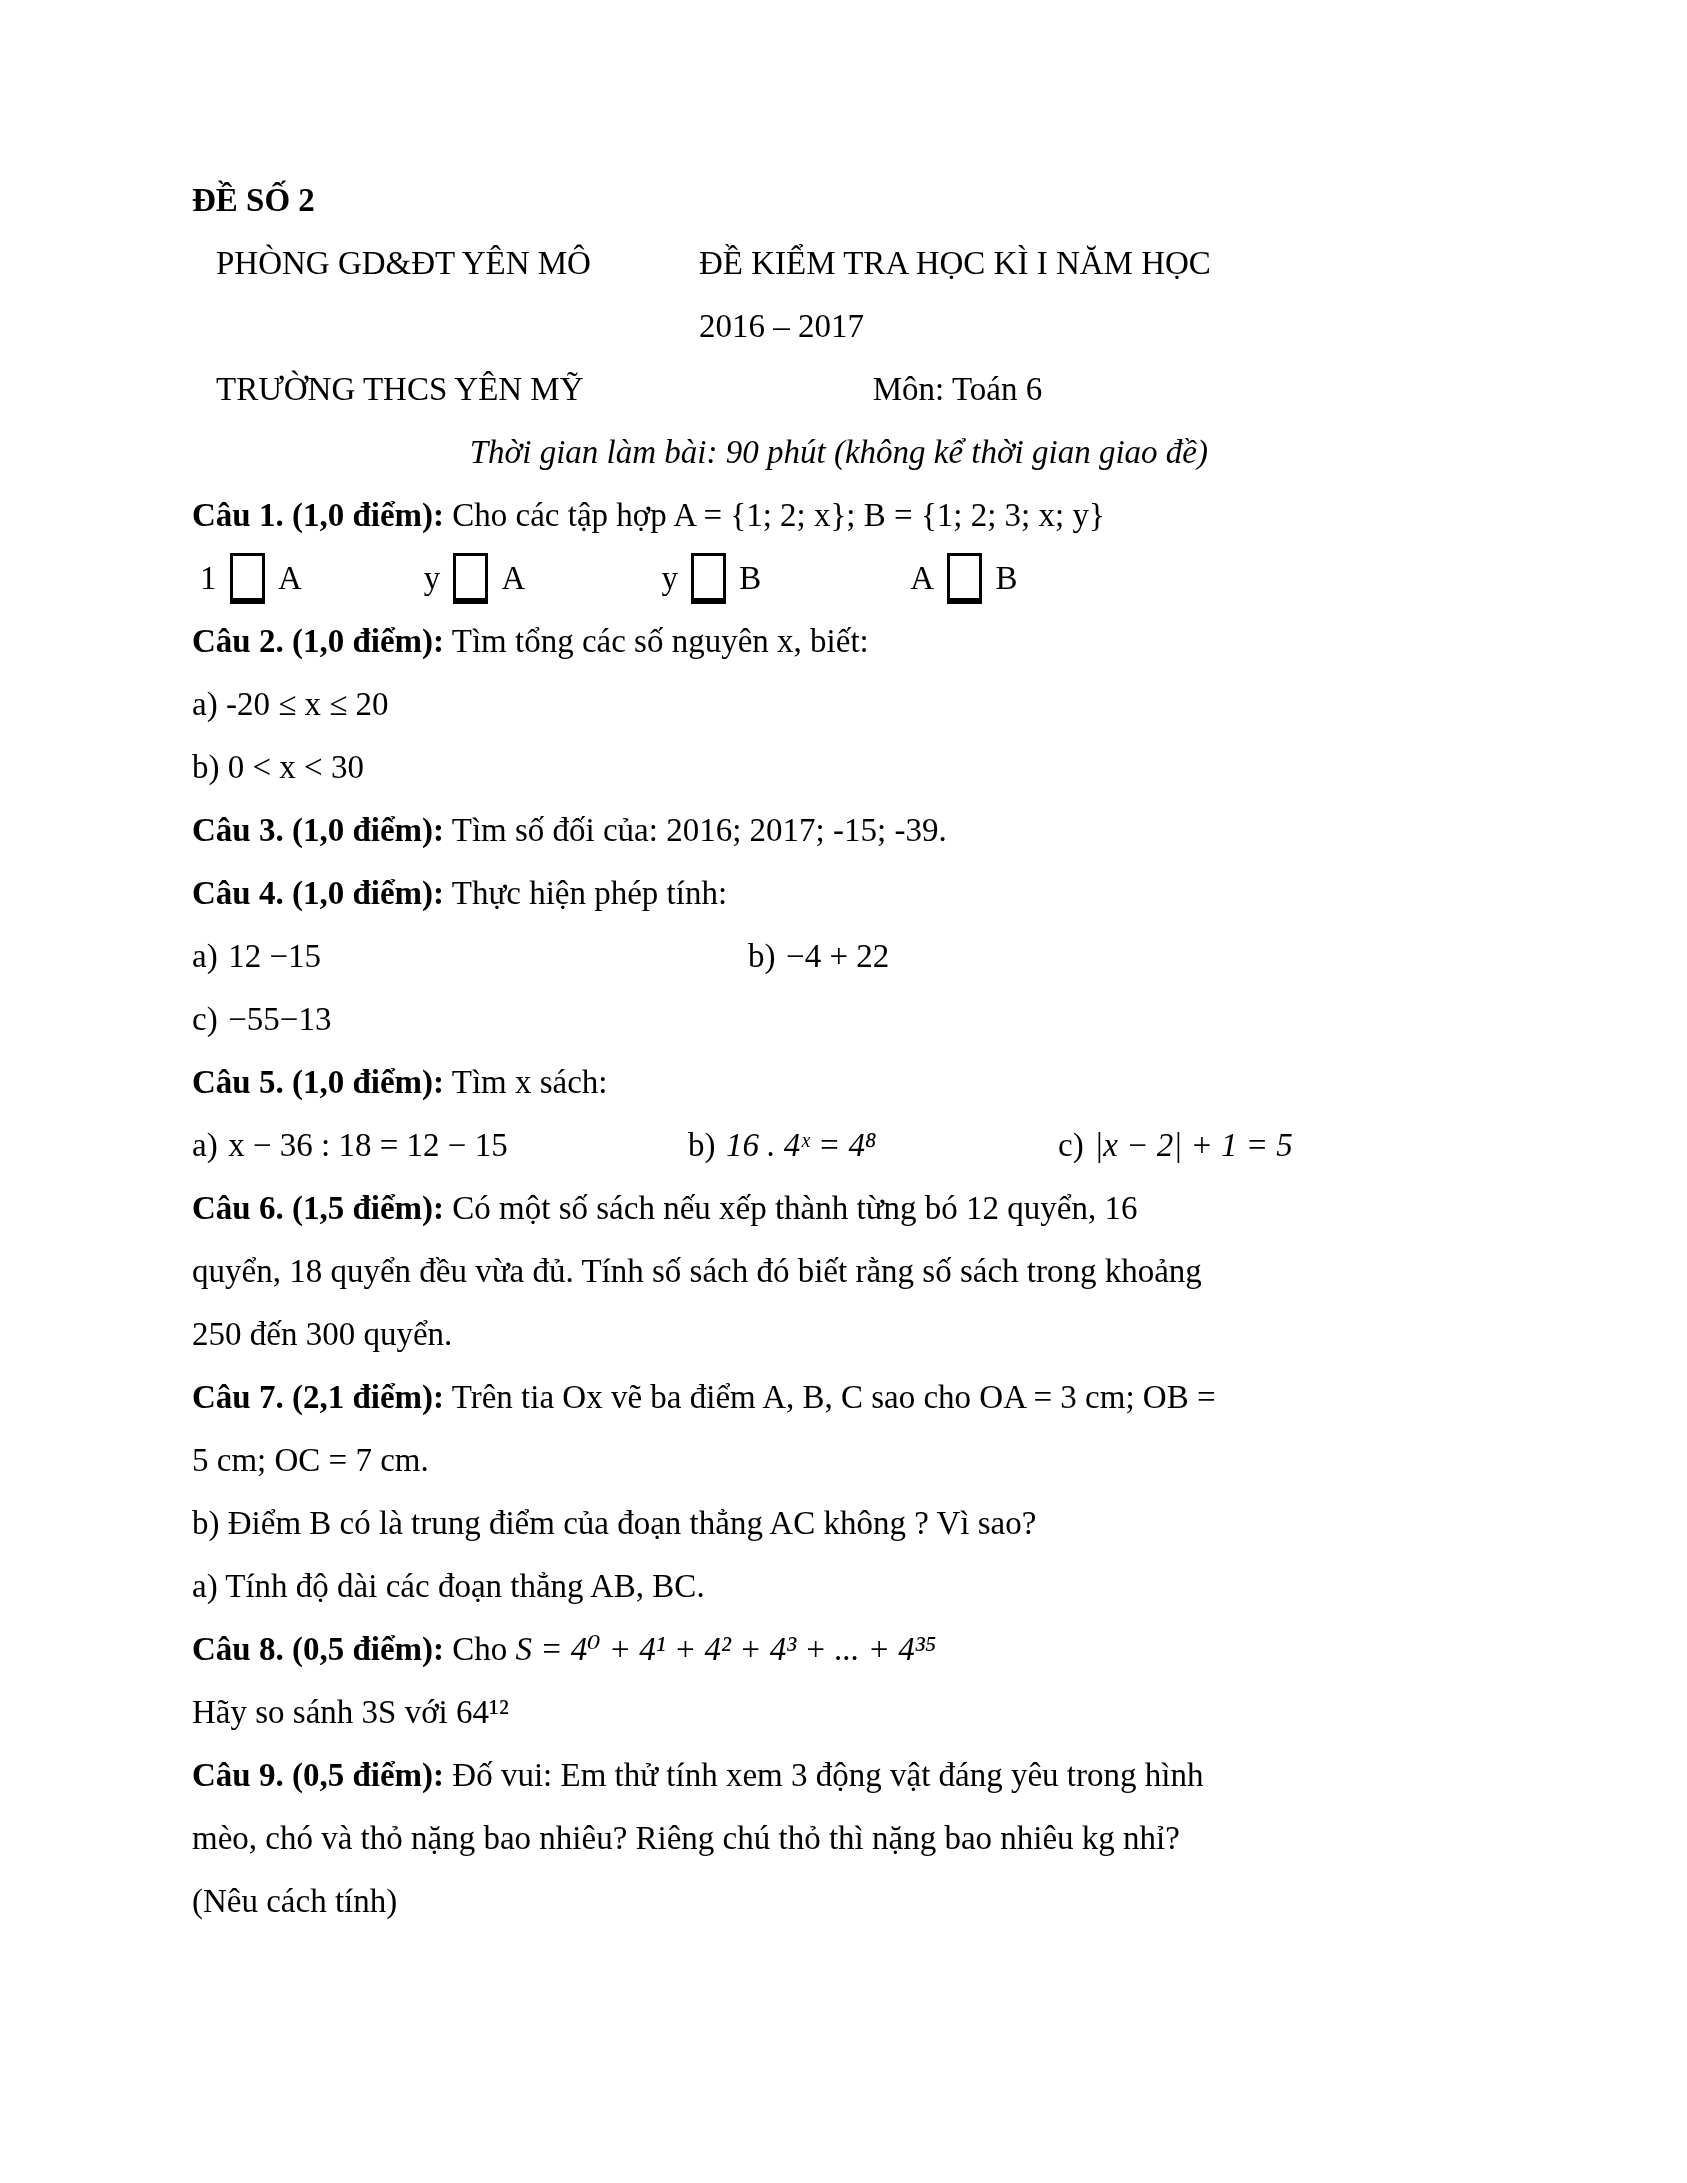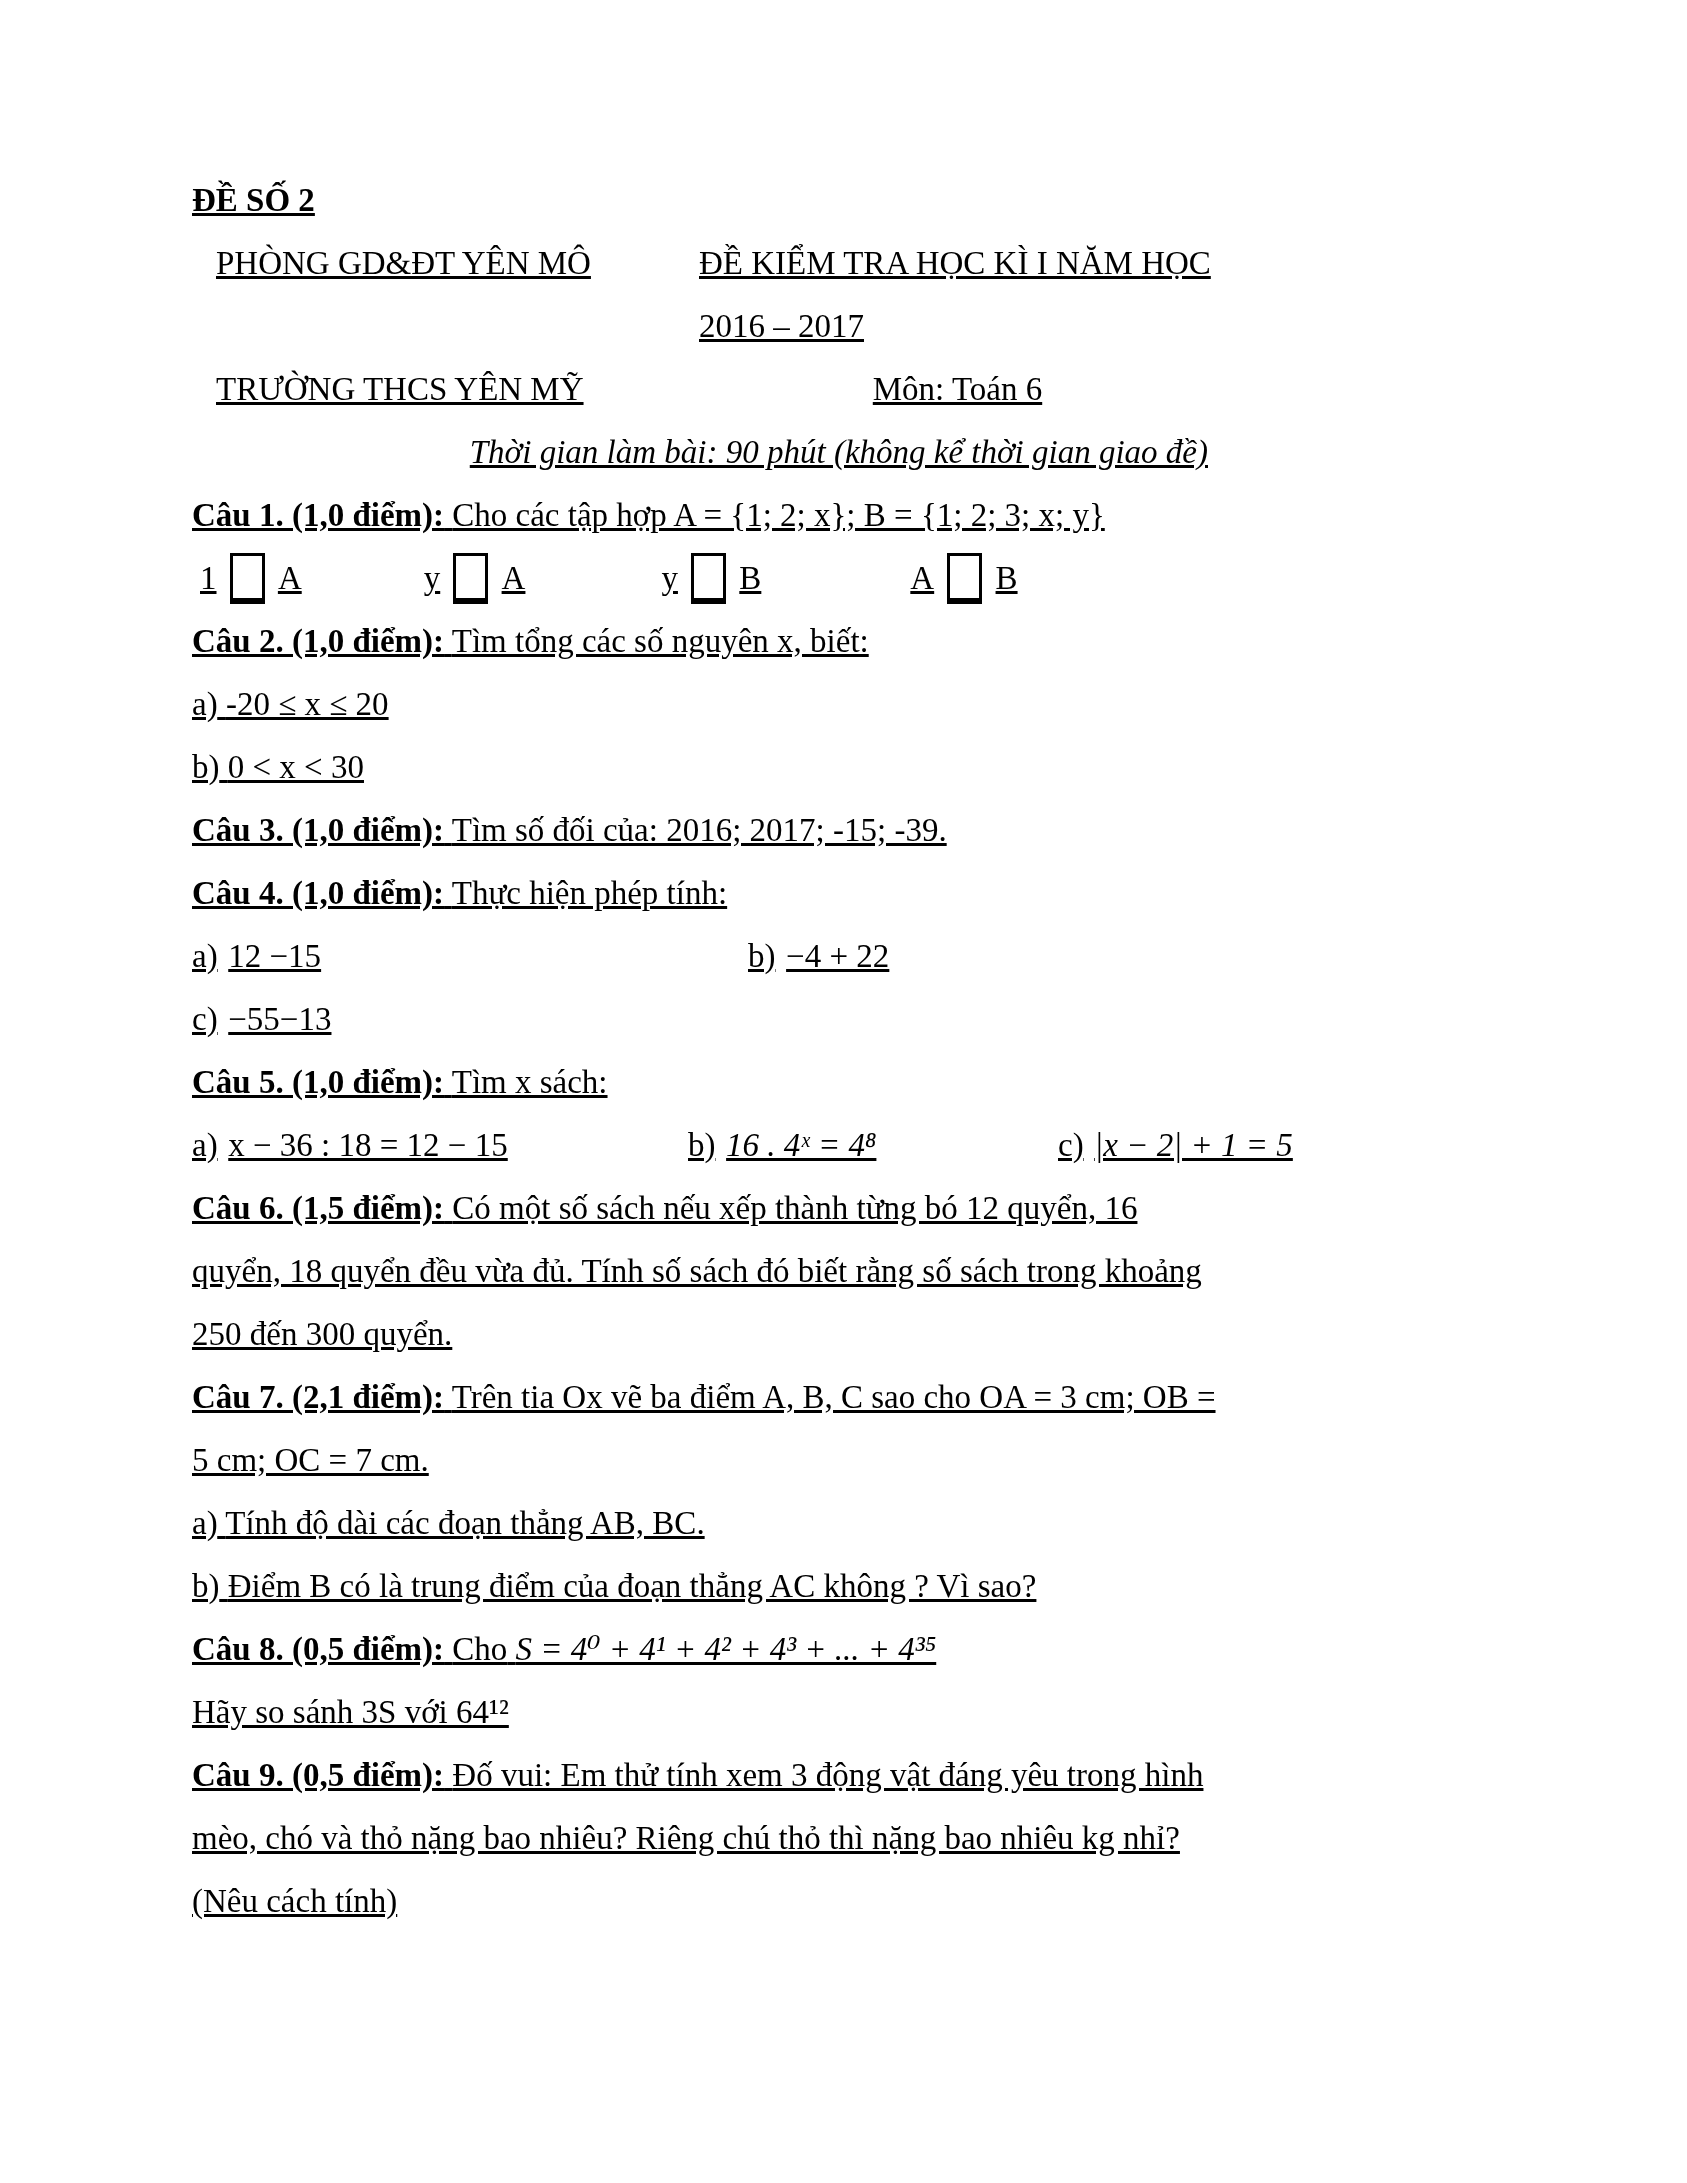--- a/index.html
+++ b/index.html
@@ -7,21 +7,20 @@
     width:1687px;height:2183px;
     background:#ffffff;color:#000000;
     font-family:"Liberation Serif","DejaVu Serif",serif;
     font-size:33px;line-height:63px;
     overflow:hidden;
   }
   .page{
     box-sizing:border-box;
     width:1401px;height:2183px;
     padding:169px 185px 0 192px;
-    text-decoration:underline;
   }
   p{margin:0;padding:0;}
   .italic{font-style:italic;}
   .doc-title{font-weight:bold;}
   .header-row{display:flex;}
   .header-left{width:483px;padding-left:24px;flex:0 0 auto;}
   .header-right{flex:1 1 auto;}
   .header-right.centered{text-align:center;}
   .time-note{text-align:right;padding-right:8px;font-style:italic;}
   .q-label{font-weight:bold;}
@@ -104,22 +103,22 @@
   <p><span class="q-label">Câu 5. (1,0 điểm):</span> <span>Tìm x sách:</span></p>
   <div class="row3col">
     <span><span class="item-prefix">a)</span><span class="eq">x − 36 : 18 = 12 − 15</span></span>
     <span><span class="item-prefix">b)</span><span class="eq italic">16 . 4ˣ = 4⁸</span></span>
     <span><span class="item-prefix">c)</span><span class="eq italic">|x − 2| + 1 = 5</span></span>
   </div>
 
   <p><span class="q-label">Câu 6. (1,5 điểm):</span> <span>Có một số sách nếu xếp thành từng bó 12 quyển, 16 quyển, 18 quyển đều vừa đủ. Tính số sách đó biết rằng số sách trong khoảng 250 đến 300 quyển.</span></p>
 
   <p><span class="q-label">Câu 7. (2,1 điểm):</span> <span>Trên tia Ox vẽ ba điểm A, B, C sao cho OA = 3 cm; OB = 5 cm; OC = 7 cm.</span></p>
+  <p><span>b)</span> <span>Điểm B có là trung điểm của đoạn thẳng AC không ? Vì sao?</span></p>
   <p><span>a)</span> <span>Tính độ dài các đoạn thẳng AB, BC.</span></p>
-  <p><span>b)</span> <span>Điểm B có là trung điểm của đoạn thẳng AC không ? Vì sao?</span></p>
 
   <p><span class="q-label">Câu 8. (0,5 điểm):</span> <span>Cho</span> <span class="eq italic">S = 4⁰ + 4¹ + 4² + 4³ + ... + 4³⁵</span></p>
   <p>Hãy so sánh 3S với 64¹²</p>
 
   <p><span class="q-label">Câu 9. (0,5 điểm):</span> <span>Đố vui: Em thử tính xem 3 động vật đáng yêu trong hình mèo, chó và thỏ nặng bao nhiêu? Riêng chú thỏ thì nặng bao nhiêu kg nhỉ? (Nêu cách tính)</span></p>
 
 </div>
 
 
 </body></html>

